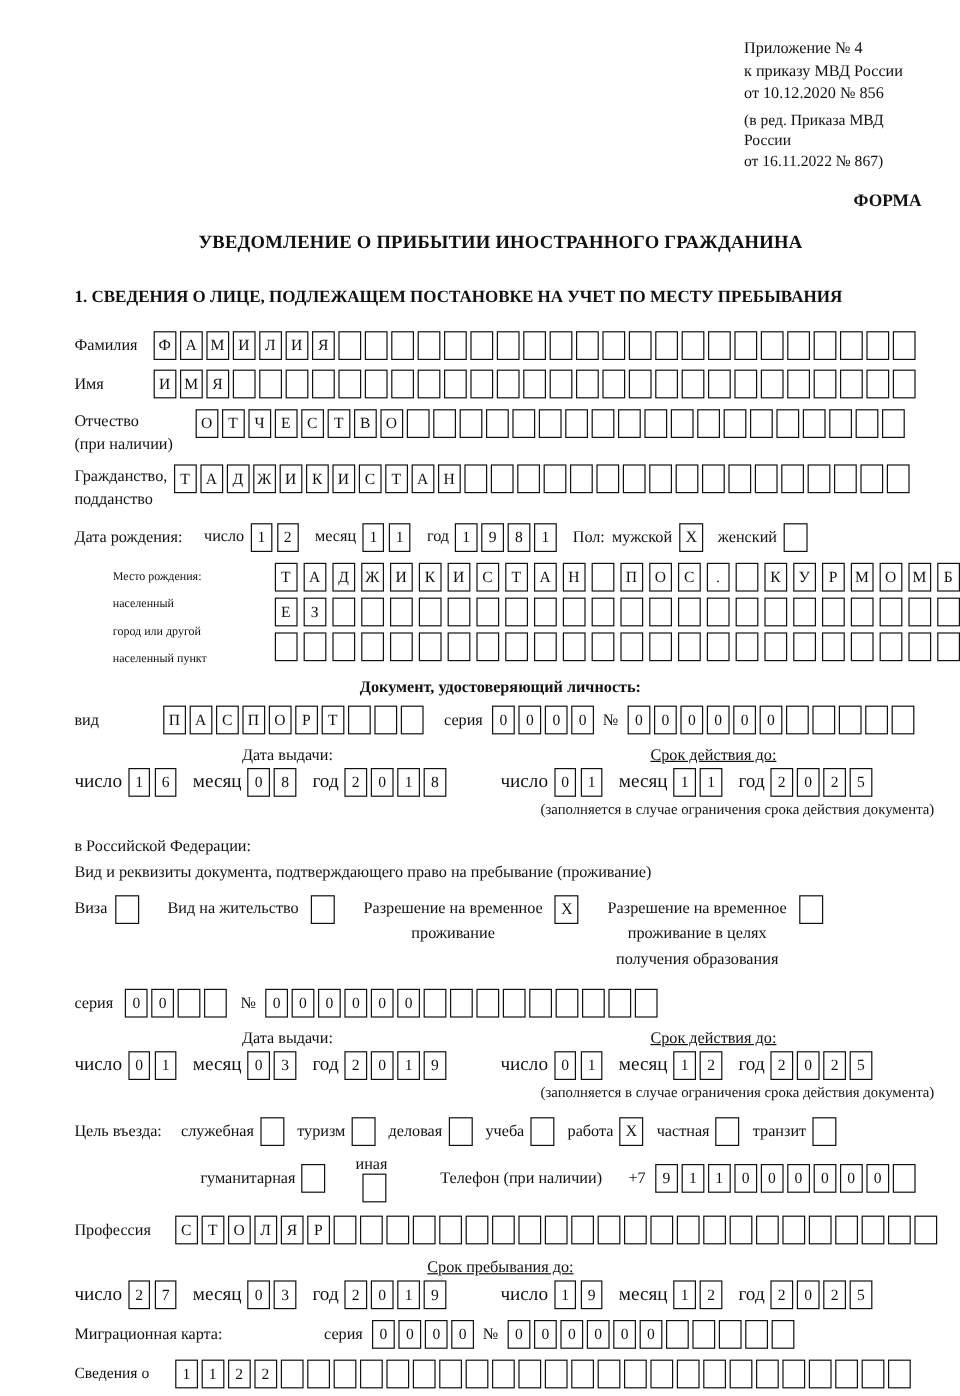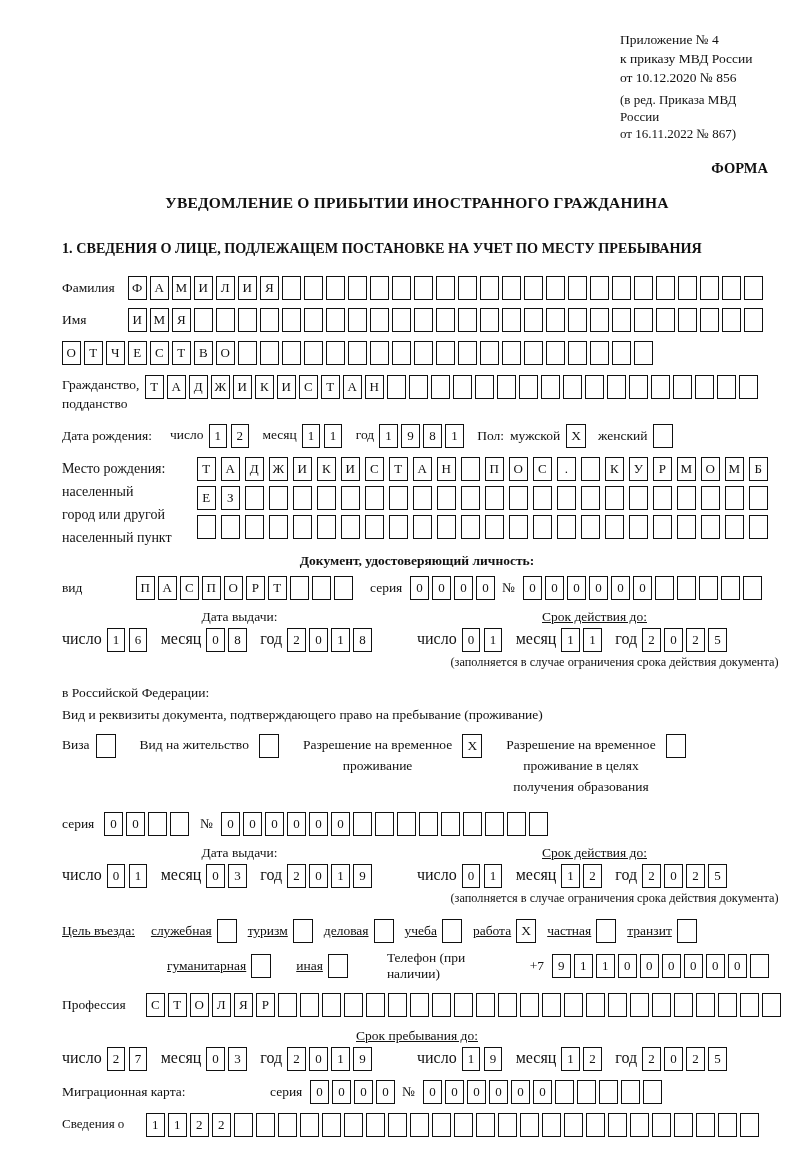--- a/index.html
+++ b/index.html
@@ -34,21 +34,21 @@
   .cbox{display:inline-block;box-sizing:border-box;width:20px;height:24px;border:1.5px solid #111;
         text-align:center;line-height:21px;font-size:13.5px;vertical-align:middle;background:#fff;}
 
   
   .dlbl{margin-right:5px;}
   .dcells{margin-right:10px;white-space:nowrap;}
   .sexlbl{margin-right:6px;}
 
   
   .place{display:flex;margin-top:8px;align-items:flex-start;}
-  .place .labels{width:135px;font-size:14px;line-height:23px;flex:0 0 auto;}
+  .place .labels{width:135px;font-size:10px;line-height:23px;flex:0 0 auto;margin-left:32px;}
   .place .rows .cells{display:block;margin-bottom:5px;}
 
   .dochead{text-align:center;font-weight:bold;font-size:13.5px;margin-top:4px;}
 
   
   .dates{margin-top:8px;}
   .dh{display:flex;font-size:13.5px;}
   .dh-left{width:355px;text-align:center;}
   .dh-right{flex:1;text-align:center;text-decoration:underline;}
   .dr{display:flex;align-items:center;margin-top:3px;}
@@ -60,21 +60,21 @@
 
   .options{display:flex;align-items:flex-start;font-size:13.5px;margin-top:8px;}
   .opt{display:flex;align-items:flex-start;}
   .opt .olabel{line-height:21px;}
   .opt .center{text-align:center;}
   .ml26{margin-left:24px;}
   .ml12{margin-left:10px;}
   .ml6{margin-left:6px;}
 
   .pair{display:inline-flex;align-items:center;margin-right:11px;}
-  .pair .plbl{margin-right:5px;text-decoration:underline;}
+  .pair .plbl{margin-right:5px;}
 
   .indent105{margin-left:105px;}
   .phone-lbl{margin-left:28px;}
   .phone-pre{margin-left:22px;margin-right:8px;}
 
   .legal{display:flex;align-items:flex-start;margin-top:8px;}
   .legal .labels{width:84px;font-size:13px;line-height:21.5px;flex:0 0 auto;}
   .legal .rows .cells{display:block;margin-bottom:5px;}
 </style>
 </head>
@@ -102,20 +102,24 @@
     <span class="lbl w66">Фамилия</span>
     <span class="cells"><span class="cell">Ф</span><span class="cell">А</span><span class="cell">М</span><span class="cell">И</span><span class="cell">Л</span><span class="cell">И</span><span class="cell">Я</span><span class="cell"></span><span class="cell"></span><span class="cell"></span><span class="cell"></span><span class="cell"></span><span class="cell"></span><span class="cell"></span><span class="cell"></span><span class="cell"></span><span class="cell"></span><span class="cell"></span><span class="cell"></span><span class="cell"></span><span class="cell"></span><span class="cell"></span><span class="cell"></span><span class="cell"></span><span class="cell"></span><span class="cell"></span><span class="cell"></span><span class="cell"></span><span class="cell"></span></span>
   </div>
 
   <div class="row">
     <span class="lbl w66">Имя</span>
     <span class="cells"><span class="cell">И</span><span class="cell">М</span><span class="cell">Я</span><span class="cell"></span><span class="cell"></span><span class="cell"></span><span class="cell"></span><span class="cell"></span><span class="cell"></span><span class="cell"></span><span class="cell"></span><span class="cell"></span><span class="cell"></span><span class="cell"></span><span class="cell"></span><span class="cell"></span><span class="cell"></span><span class="cell"></span><span class="cell"></span><span class="cell"></span><span class="cell"></span><span class="cell"></span><span class="cell"></span><span class="cell"></span><span class="cell"></span><span class="cell"></span><span class="cell"></span><span class="cell"></span><span class="cell"></span></span>
   </div>
 
   <div class="row start" style="margin-top:8px;">
+    <span class="lbl w101">
+      <span class="l2" style="display:block;">Отчество</span>
+      <span class="l2" style="display:block;">(при наличии)</span>
+    </span>
     <span class="cells"><span class="cell">О</span><span class="cell">Т</span><span class="cell">Ч</span><span class="cell">Е</span><span class="cell">С</span><span class="cell">Т</span><span class="cell">В</span><span class="cell">О</span><span class="cell"></span><span class="cell"></span><span class="cell"></span><span class="cell"></span><span class="cell"></span><span class="cell"></span><span class="cell"></span><span class="cell"></span><span class="cell"></span><span class="cell"></span><span class="cell"></span><span class="cell"></span><span class="cell"></span><span class="cell"></span><span class="cell"></span><span class="cell"></span><span class="cell"></span><span class="cell"></span><span class="cell"></span></span>
   </div>
 
   <div class="row start" style="margin-top:8px;">
     <span class="lbl w83">
       <span class="l2" style="display:block;">Гражданство,</span>
       <span class="l2" style="display:block;">подданство</span>
     </span>
     <span class="cells"><span class="cell">Т</span><span class="cell">А</span><span class="cell">Д</span><span class="cell">Ж</span><span class="cell">И</span><span class="cell">К</span><span class="cell">И</span><span class="cell">С</span><span class="cell">Т</span><span class="cell">А</span><span class="cell">Н</span><span class="cell"></span><span class="cell"></span><span class="cell"></span><span class="cell"></span><span class="cell"></span><span class="cell"></span><span class="cell"></span><span class="cell"></span><span class="cell"></span><span class="cell"></span><span class="cell"></span><span class="cell"></span><span class="cell"></span><span class="cell"></span><span class="cell"></span><span class="cell"></span><span class="cell"></span></span>
   </div>
@@ -249,21 +253,21 @@
         <span class="plbl">транзит</span>
         <span class="cbox"></span>
       </span>
   </div>
 
   <div class="row indent105" style="margin-top:6px;">
     <span class="pair">
         <span class="plbl">гуманитарная</span>
         <span class="cbox"></span>
       </span>
-    <span class="pair" style="margin-left:14px;">
+    <span class="pair" style="margin-left:14px;flex-direction:column;">
         <span class="plbl">иная</span>
         <span class="cbox"></span>
       </span>
     <span class="phone-lbl">Телефон (при наличии)</span>
     <span class="phone-pre">+7</span>
     <span class="cells"><span class="cell">9</span><span class="cell">1</span><span class="cell">1</span><span class="cell">0</span><span class="cell">0</span><span class="cell">0</span><span class="cell">0</span><span class="cell">0</span><span class="cell">0</span><span class="cell"></span></span>
   </div>
 
   <div class="row" style="margin-top:10px;">
     <span class="lbl" style="width:84px;">Профессия</span>

